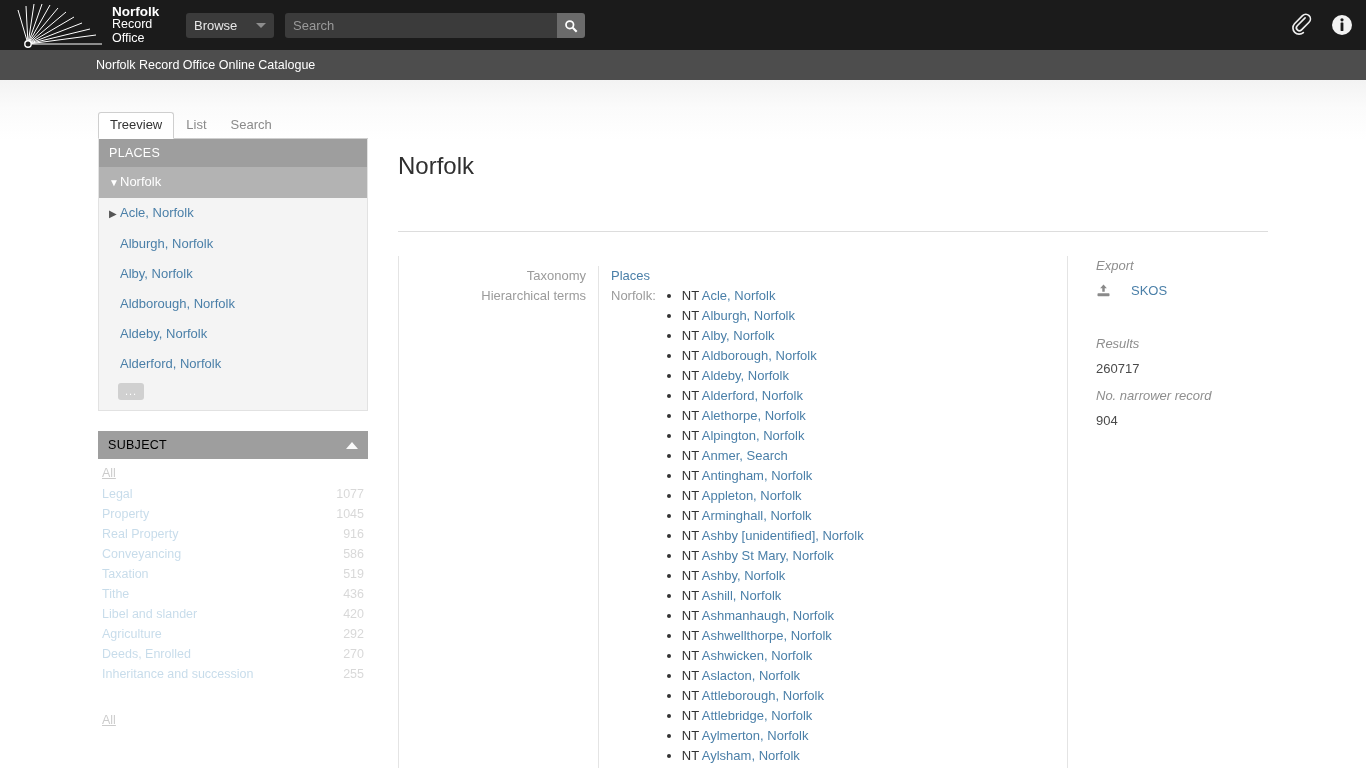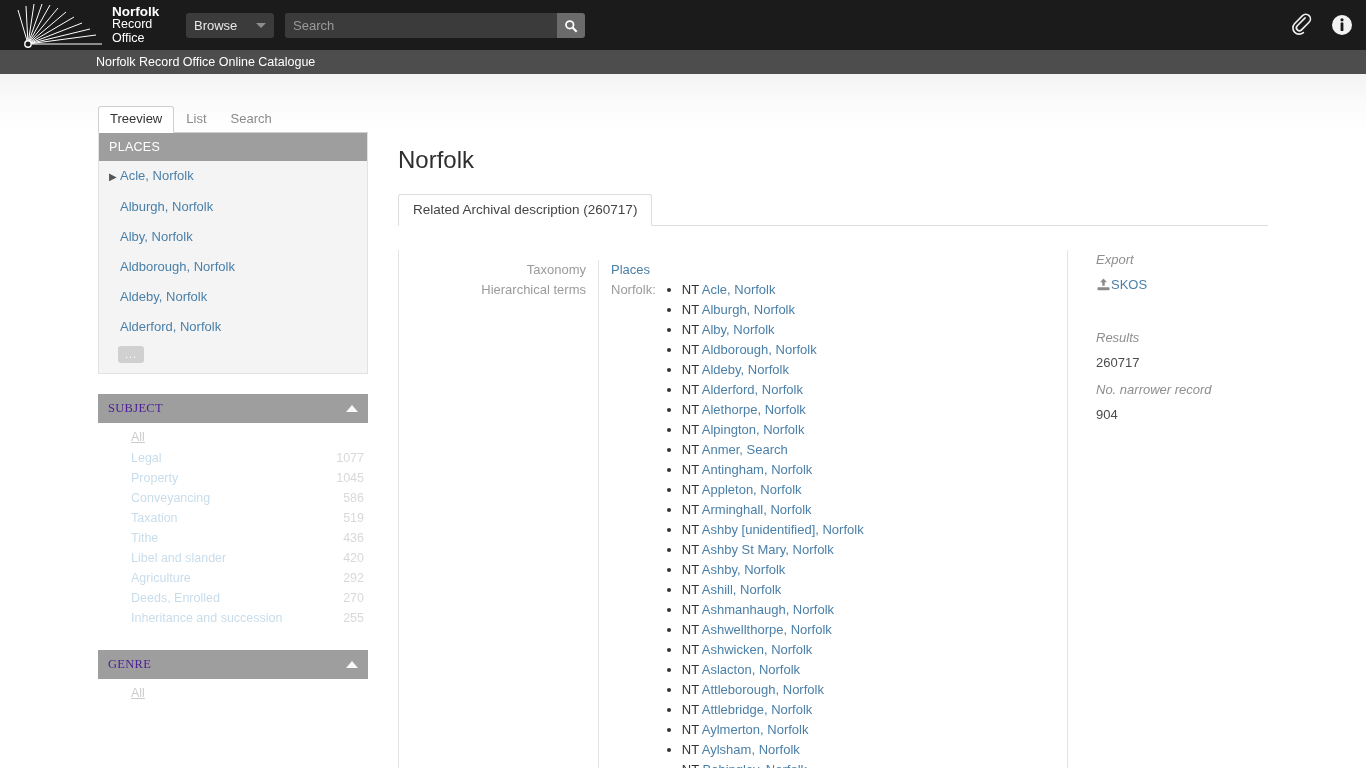--- a/index.html
+++ b/index.html
@@ -87,21 +87,21 @@
 
   .top-icons {
     position: absolute; right: 12px; top: 0;
     height: 50px;
     display: flex; align-items: center; gap: 16px;
   }
   .top-icon { cursor: pointer; display:flex; align-items:center; }
 
   
   .subbar {
-    height: 24px;
+    height: 30px;
     background: #4d4d4d;
     color: #ffffff;
     font-size: 12.5px;
     display: flex;
     align-items: center;
     padding-left: 96px;
   }
 
   
   .page {
@@ -187,36 +187,35 @@
     font-size: 11px;
     padding: 3px 7px 4px 7px;
     line-height: 10px;
     letter-spacing: 1px;
     cursor: pointer;
   }
 
   .facet { margin-top: 20px; }
   .facet-head {
     background: #9e9e9e;
-    color: #4c1d95;
+    color: #000000;
     font-size: 12.5px;
     letter-spacing: .3px;
     padding: 7px 10px;
     display: flex; align-items: center; justify-content: space-between;
     cursor: pointer;
-    font-family: Liberation Serif, serif;
   }
   .chev-up {
     width: 0; height: 0;
     border-left: 6px solid transparent;
     border-right: 6px solid transparent;
     border-bottom: 7px solid #ffffff;
     opacity: .95;
   }
-  .facet-body { padding: 4px 2px 2px 2px; opacity: .34; margin-left: 29px; }
+  .facet-body { padding: 4px 2px 2px 2px; opacity: .34; }
   .facet-all {
     font-size: 12.5px;
     color: #6a6a6a;
     text-decoration: underline;
     padding: 3px 2px 4px 2px;
     cursor: pointer;
   }
   .facet-row {
     display: flex; justify-content: space-between;
     font-size: 12.5px;
@@ -330,21 +329,21 @@
     font-size: 13px;
     margin: 0 0 10px 0;
   }
   .aside h4.spaced { margin-top: 38px; }
   .aside .val {
     font-size: 13px;
     color: #4a4a4a;
     margin-bottom: 12px;
   }
   .skos-row {
-    display: flex; align-items: flex-end; gap: 0;
+    display: flex; align-items: flex-end; gap: 20px;
     cursor: pointer;
   }
   .skos-row span.lbl { color: #4a7fa8; font-size: 13px; }
 </style>
 </head>
 <body>
 
 <div class="topbar">
   <div class="logo-wrap">
     <svg class="logo-fan" viewBox="0 0 96 46">
@@ -421,20 +420,23 @@
       <div class="stab">
         <span>Search</span>
       </div>
     </div>
 
     <div class="tree-panel">
       <div class="tree-head">
         <span>PLACES</span>
       </div>
 
+      <div class="tree-item current">
+        <span class="tri">▼</span><span>Norfolk</span>
+      </div>
 
       <div class="tree-item">
         <span class="tri">▶</span><span>Acle, Norfolk</span>
       </div>
       <div class="tree-item indent">
         <span>Alburgh, Norfolk</span>
       </div>
       <div class="tree-item indent">
         <span>Alby, Norfolk</span>
       </div>
@@ -460,20 +462,24 @@
         <div class="facet-all">All</div>
         <div class="facet-row">
           <span>Legal</span>
           <span class="cnt">1077</span>
         </div>
         <div class="facet-row">
           <span>Property</span>
           <span class="cnt">1045</span>
         </div>
         <div class="facet-row">
+          <span>Real Property</span>
+          <span class="cnt">916</span>
+        </div>
+        <div class="facet-row">
           <span>Conveyancing</span>
           <span class="cnt">586</span>
         </div>
         <div class="facet-row">
           <span>Taxation</span>
           <span class="cnt">519</span>
         </div>
         <div class="facet-row">
           <span>Tithe</span>
           <span class="cnt">436</span>
@@ -491,37 +497,30 @@
           <span class="cnt">270</span>
         </div>
         <div class="facet-row">
           <span>Inheritance and succession</span>
           <span class="cnt">255</span>
         </div>
       </div>
     </div>
 
     <div class="facet">
-      <div class="facet-head">
-        <span>GENRE</span>
-        <span class="chev-up"></span>
-      </div>
       <div class="facet-body">
         <div class="facet-all">All</div>
       </div>
     </div>
   </div>
 
   <div class="main">
     <h1 class="page-title">Norfolk</h1>
 
     <div class="ctabs">
-      <div class="ctab active">
-        <span>Related Archival description (260717)</span>
-      </div>
     </div>
 
     <div class="content-row">
 
       <div class="desc-box">
         <div class="dl-labels">
           <div>Taxonomy</div>
           <div>Hierarchical terms</div>
         </div>
         <div class="dl-values">

